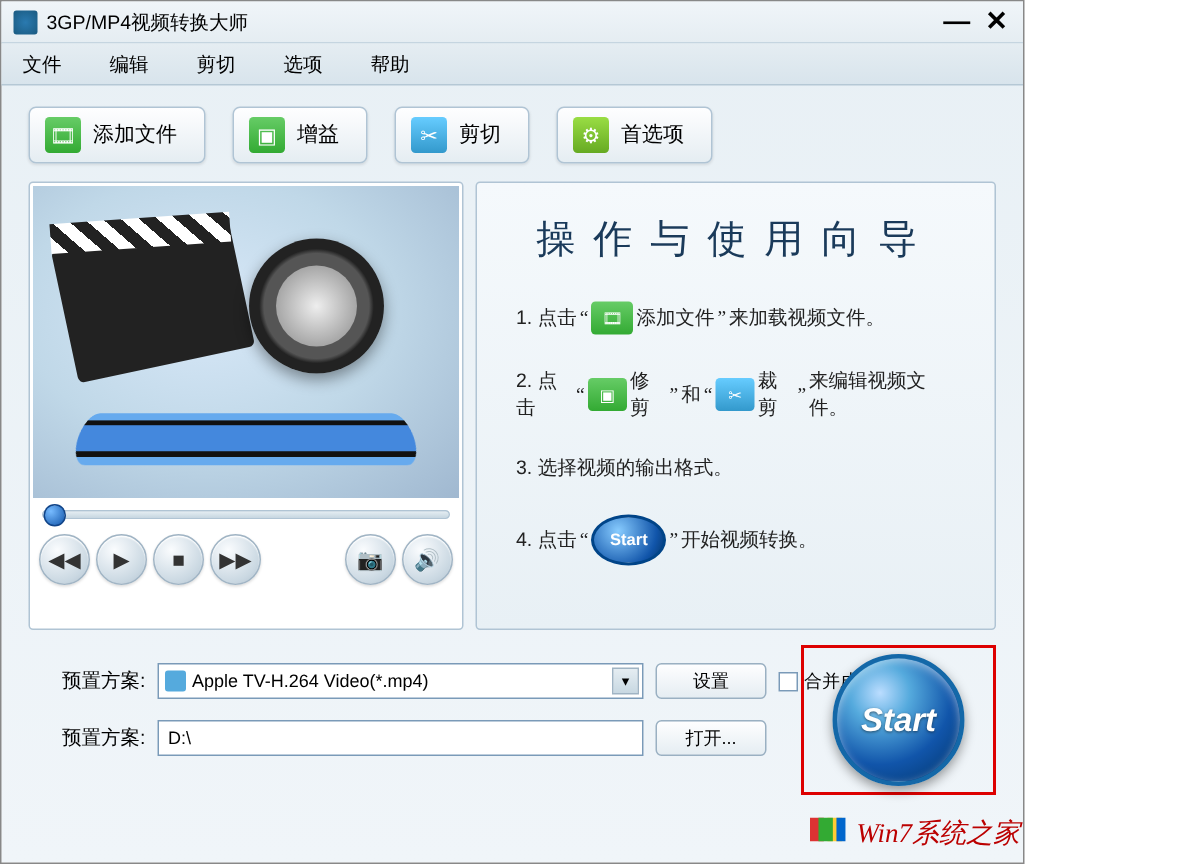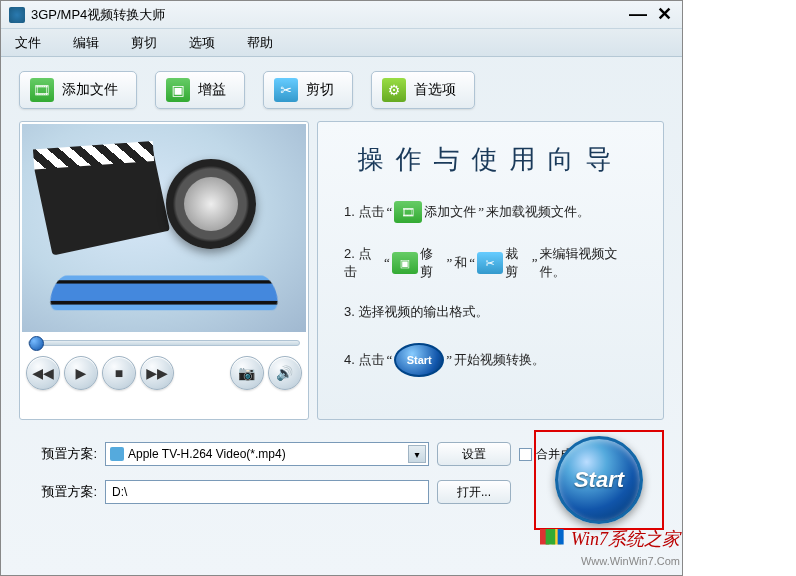--- a/index.html
+++ b/index.html
@@ -187,16 +187,15 @@
     <div class="start-button-area">
       <div class="start-btn">Start</div>
     </div>
   </div>
 
   <div class="watermark">
     <div>
       <span class="wm-flag"><span></span><i></i></span>
       <span class="wm1">Win7系统之家</span>
     </div>
-    <div class="wm2">Www.WinWin7.Com</div>
   </div>
 
 </div>
 
 </body></html>

